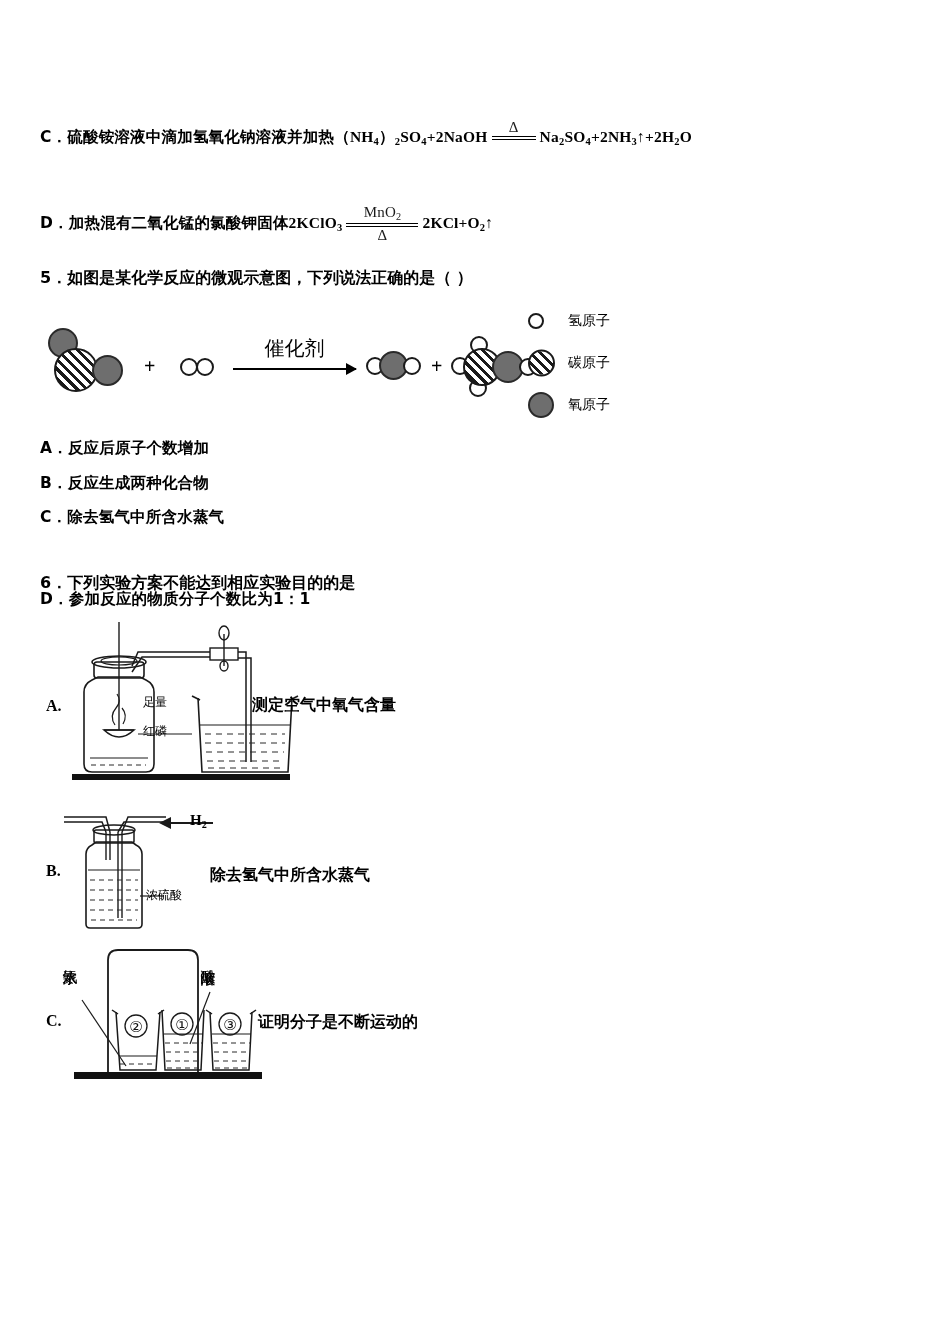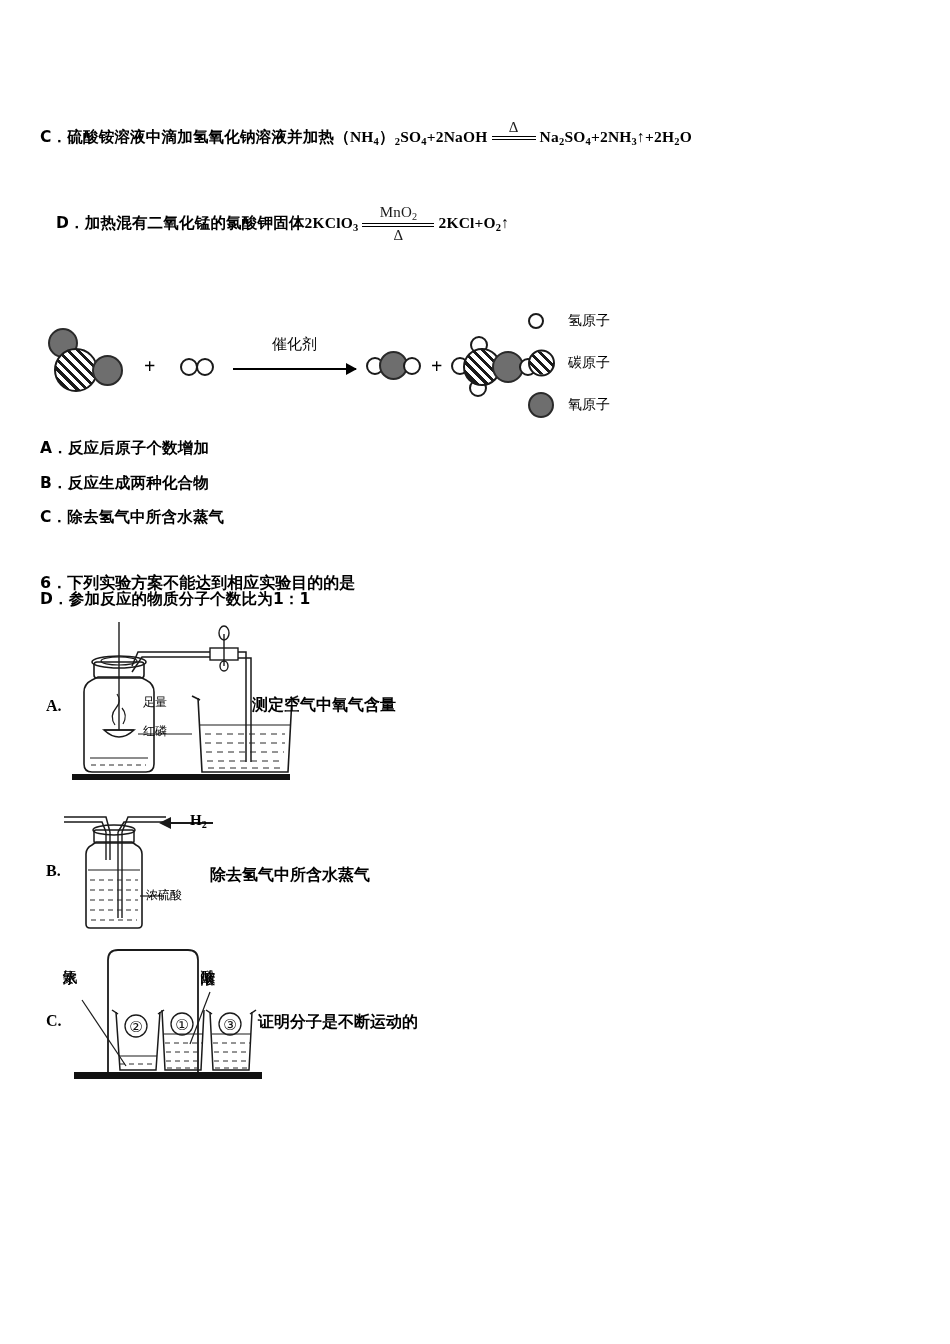--- a/index.html
+++ b/index.html
@@ -130,21 +130,21 @@
     width: 0; height: 0;
     border-left: 11px solid #000;
     border-top: 6px solid transparent;
     border-bottom: 6px solid transparent;
   }
   .rxn-arrow .cat-label {
     position: absolute;
     left: 50%;
     transform: translateX(-50%);
     top: -19px;
-    font-size: 15px;
+    font-size: 20px;
     white-space: nowrap;
     font-family: Liberation Sans, sans-serif;
   }
 
   
   #legend {
     position: absolute;
     left: 528px;
     top: 300px;
     width: 180px;
@@ -208,28 +208,31 @@
 <div class="page">
 
   <div class="opt-line" style="left:40px; top:120px;">
     <span class="cn">C．</span><span class="cn">硫酸铵溶液中滴加氢氧化钠溶液并加热</span><span class="formula">（NH<sub>4</sub>）<sub>2</sub>SO<sub>4</sub>+2NaOH</span><span class="cond w-narrow">
         <span class="above">Δ</span>
         <span class="rule"></span>
         <span class="below">&nbsp;</span>
       </span><span class="formula">Na<sub>2</sub>SO<sub>4</sub>+2NH<sub>3</sub>↑+2H<sub>2</sub>O</span>
   </div>
 
-  <div class="opt-line" style="left:40px; top:205px;margin-left:16px;">
+  <div class="opt-line" style="left:40px; top:205px;">
     <span class="cn">D．</span><span class="cn">加热混有二氧化锰的氯酸钾固体</span><span class="formula">2KClO<sub>3</sub></span><span class="cond w-wide">
         <span class="above">MnO<sub>2</sub></span>
         <span class="rule"></span>
         <span class="below">Δ</span>
       </span><span class="formula">2KCl+O<sub>2</sub>↑</span>
   </div>
 
+  <div class="q-line cn" style="left:40px; top:268px;">
+    <span>5．</span><span>如图是某化学反应的微观示意图，下列说法正确的是（      ）</span>
+  </div>
 
   <div id="mol-diagram">
 
     <div>
       <div class="atom atom-o" style="left:8px;  top:6px;  width:30px; height:30px;"></div>
       <div class="atom atom-c" style="left:14px; top:26px; width:44px; height:44px;"></div>
       <div class="atom atom-o" style="left:52px; top:33px; width:31px; height:31px;"></div>
     </div>
 
     <span class="plus-sign" style="left:104px; top:33px;">+</span>

